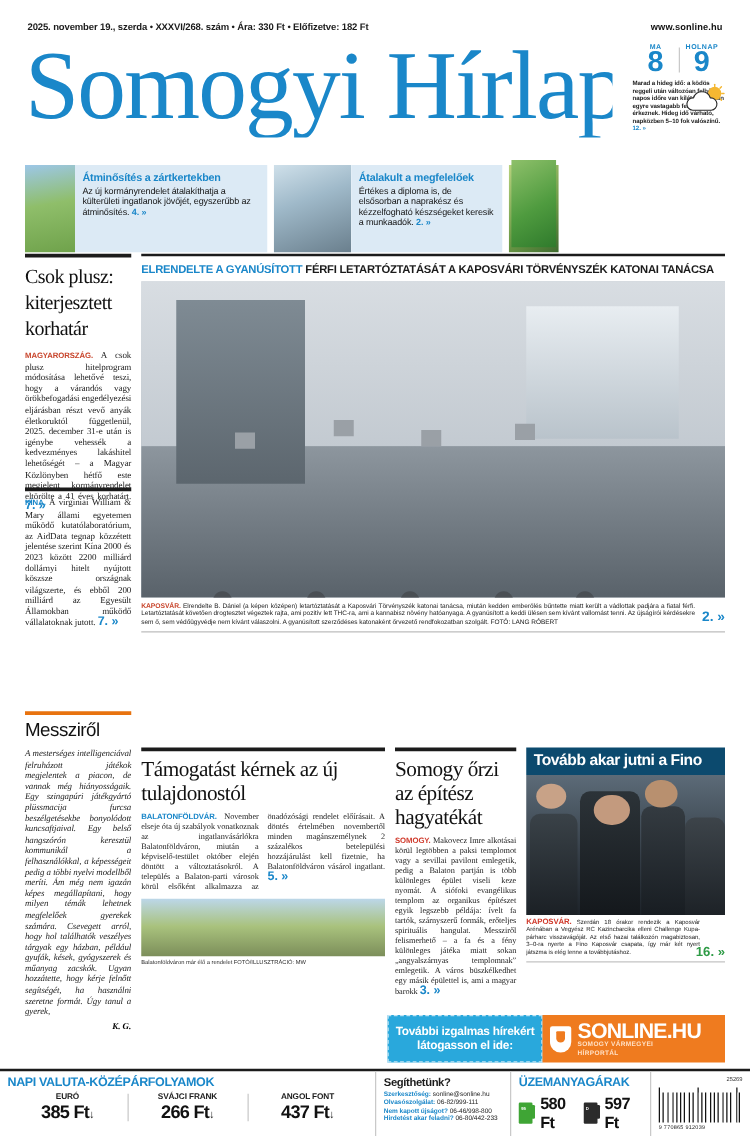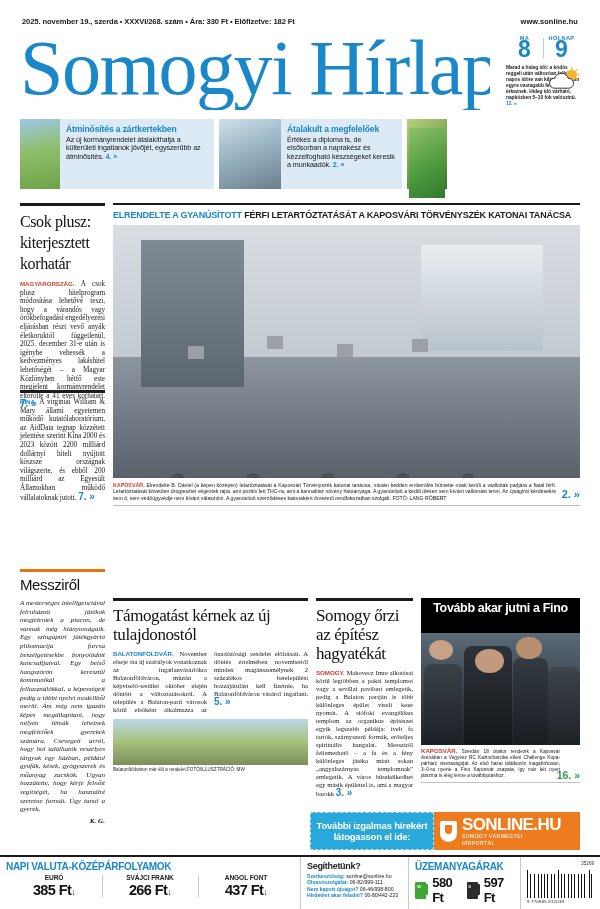--- a/index.html
+++ b/index.html
@@ -55,21 +55,21 @@
   .wx-body { position:relative; margin-top:4px; }
   .wx-text {
     font-size:4.9px; line-height:6.0px; font-weight:700; color:#1b1b1b;
     text-align:left; letter-spacing:-0.05px;
   }
   .wx-page { color:#1a87c9; }
   .wx-icon { position:absolute; right:-1px; top:2px; width:34px; height:24px; }
 
   
   .teasers {
-    position:absolute; left:20px; top:119px; width:560px; height:70px;
+    position:absolute; left:20px; top:132px; width:560px; height:70px;
     display:flex; gap:5px;
   }
   .teaser { position:relative; height:70px; overflow:hidden; display:flex; }
   .t1 { width:194px; }
   .t2 { width:183px; }
   .t3 { width:173px; }
   .teaser-photo { width:40px; height:70px; flex:0 0 40px; overflow:hidden; position:relative; }
   .teaser-photo.wide { width:62px; flex:0 0 62px; }
   .teaser-body {
     flex:1; padding:5px 5px 4px 6px; position:relative;
@@ -217,22 +217,22 @@
     width:195px; height:46px; margin-top:5px; position:relative; overflow:hidden;
     background:linear-gradient(180deg,#bcd7e9 0%,#a9c27d 48%,#7c8e5a 100%);
   }
   .cappair {
     font-size:4.6px; line-height:5.6px; color:#2b2b2b; margin-top:2px;
   }
 
   
   .sportbox { position:absolute; left:308px; top:0; width:159px; }
   .sportbox-title {
-    background:#000000; color:#fff; font-size:12.5px; font-weight:700;
-    padding:4px 6px 18px 6px; letter-spacing:-0.35px; line-height:13px;text-align:center;
+    background:#0c4a6e; color:#fff; font-size:12.5px; font-weight:700;
+    padding:4px 6px 5px 6px; letter-spacing:-0.35px; line-height:13px;
   }
   .sportbox-photo {
     width:159px; height:112px; position:relative; overflow:hidden;
     background:linear-gradient(180deg,#5c6b78 0%,#333c45 60%,#1d2329 100%);
   }
   .vfig { position:absolute; bottom:0; border-radius:8px 8px 0 0; }
   .sportbox-cap {
     font-size:4.8px; line-height:6.0px; color:#1b1b1b;
     padding:3px 0 0 0; text-align:justify; position:relative;
     border-bottom:1px solid #c4c4c4; padding-bottom:3px; padding-right:20px;

